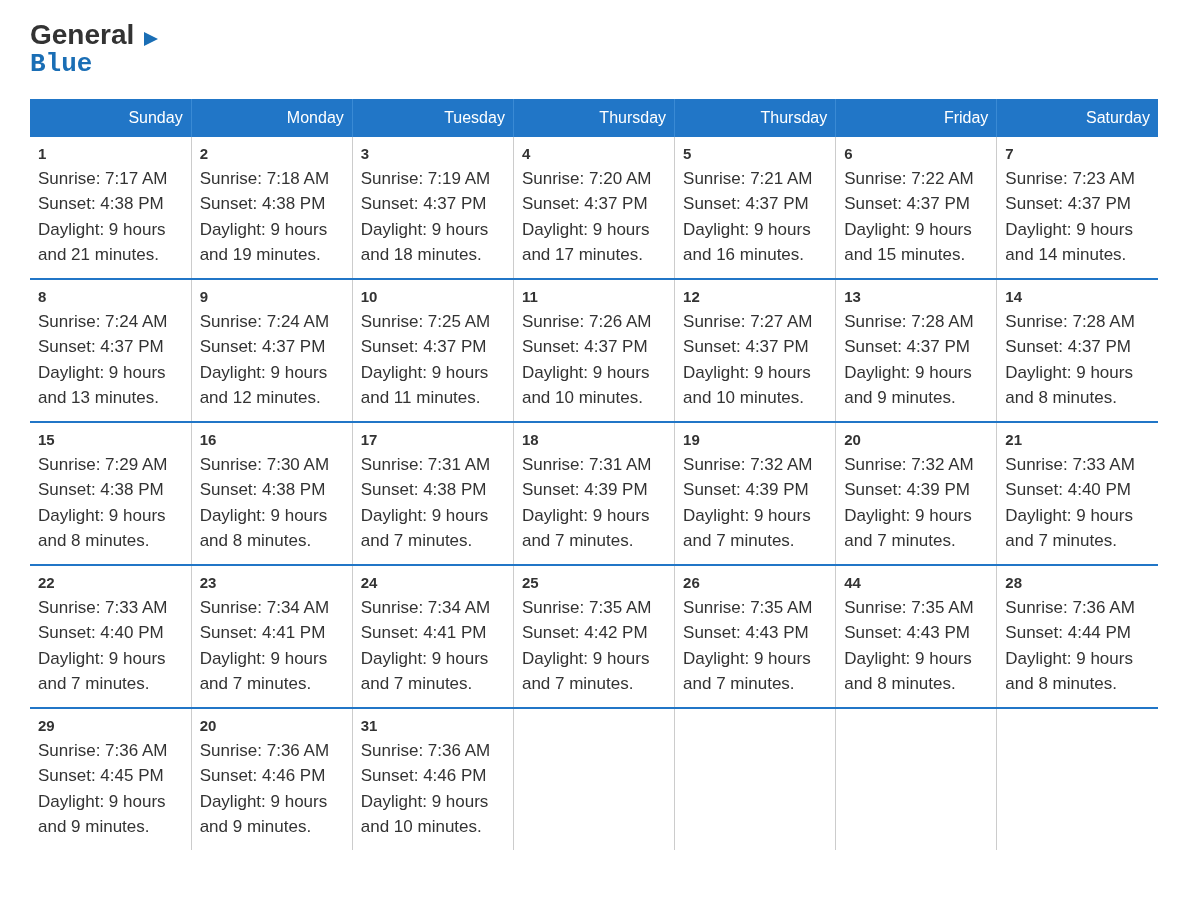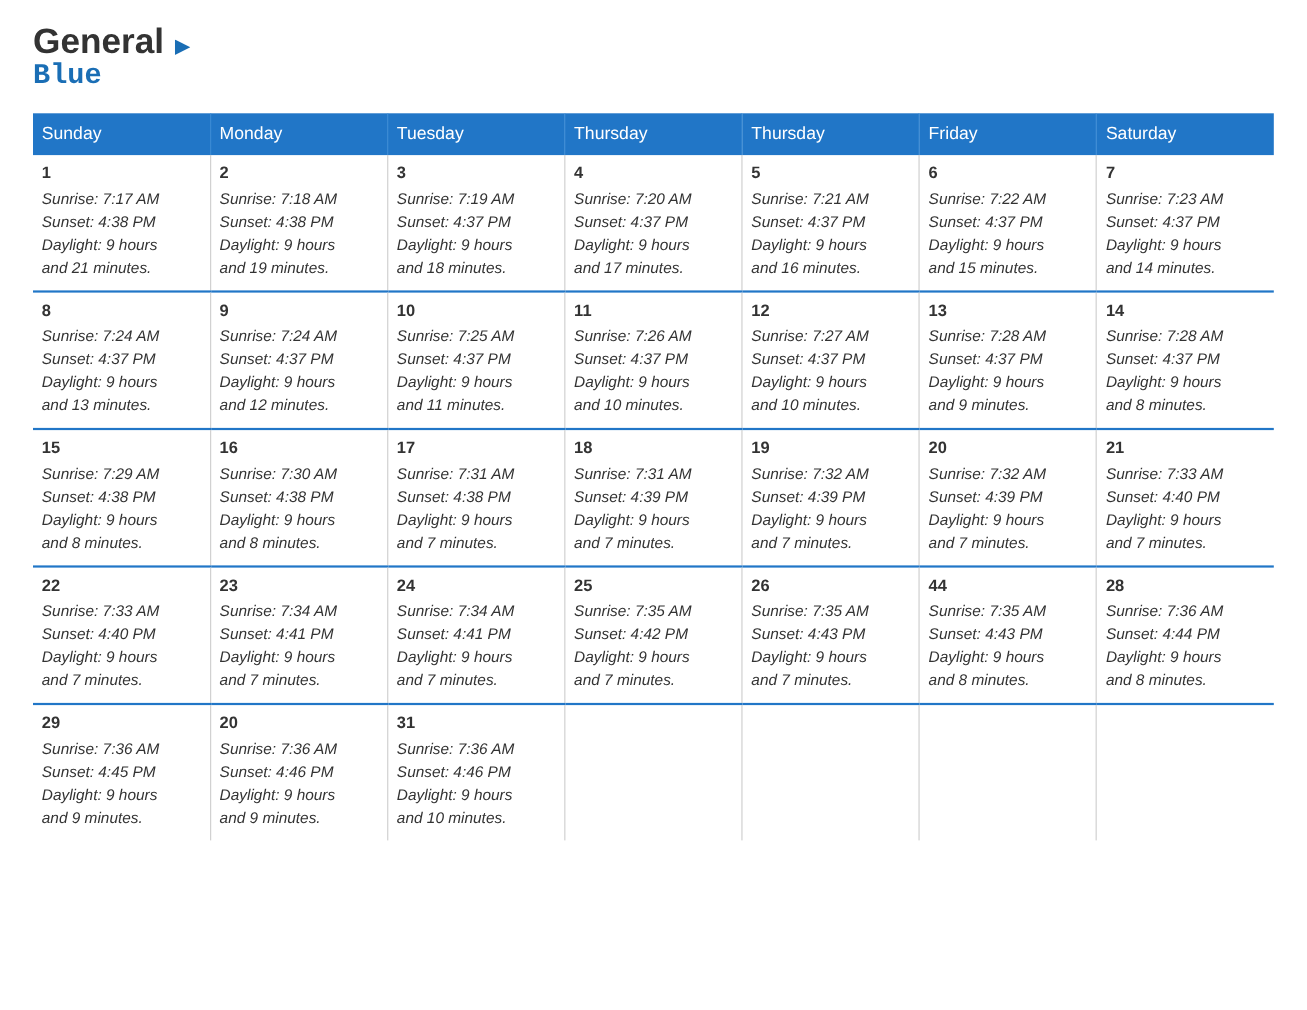--- a/index.html
+++ b/index.html
@@ -34,21 +34,21 @@
       color: #444;
     }
     table {
       width: 100%;
       border-collapse: collapse;
     }
     thead tr th {
       background-color: #2176c7;
       color: #fff;
       padding: 10px 8px;
-      text-align: left;
+      text-align: right;
       font-size: 16px;
       font-weight: normal;
       border-right: 1px solid #3a8ad4;
     }
     thead tr th:last-child {
       border-right: none;
     }
     tbody tr td {
       vertical-align: top;
       padding: 8px 8px 10px 8px;
@@ -66,33 +66,32 @@
       margin-top: 39px;
     }
     .day-num {
       font-size: 15px;
       font-weight: bold;
       display: block;
       margin-bottom: 4px;
     }
     .day-info {
       line-height: 1.5;
-      font-size: 14px;
-      font-style: italic;
+      font-size: 17px;
     }
     .empty-cell {
       background: #fff;
     }
   </style>
 </head>
 <body>
 
 <div class="header">
   <div class="logo">
-    <div style="font-size:32px; font-weight:bold; color:#333; line-height:1.1;">
+    <div style="font-size:28px; font-weight:bold; color:#333; line-height:1.1;">
       <span style="color:#333;">General</span><span style="display:inline-block; width:0; height:0; border-left:9px solid transparent; border-right:0px solid transparent; border-bottom:0; margin-left:1px; position:relative; top:2px;">
         <svg width="14" height="14" viewBox="0 0 14 14">
             <polygon points="0,0 14,7 0,14" fill="#1a6eb5"></polygon>
           </svg>
       </span>
     </div>
     <div style="font-size:26px; font-weight:bold; color:#1a6eb5; margin-top:-2px;font-family:Liberation Mono, monospace;">Blue</div>
   </div>
   <div class="title-section">
     <div class="month-title"></div>

